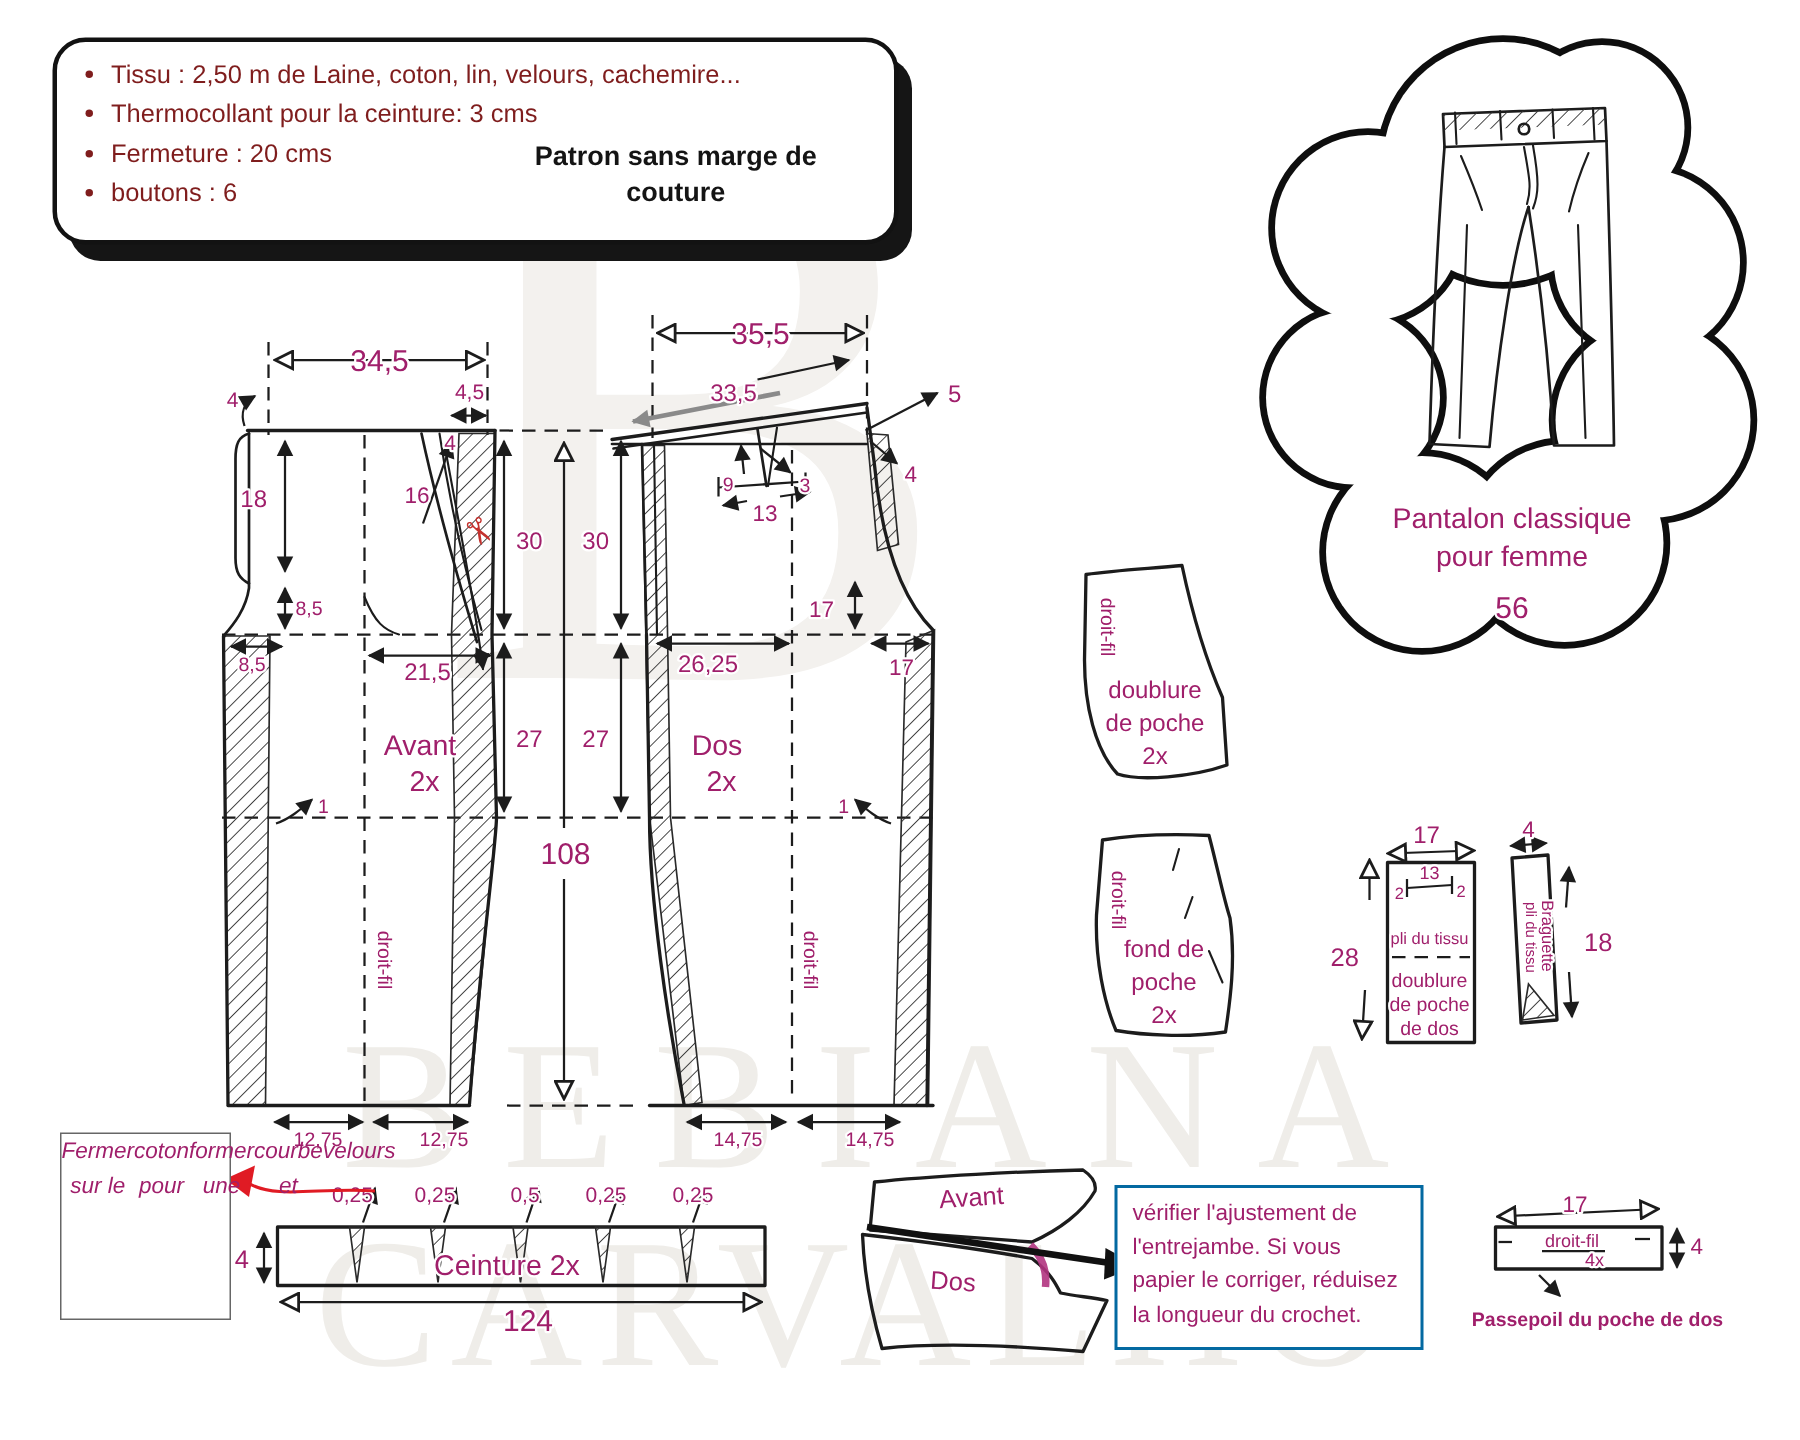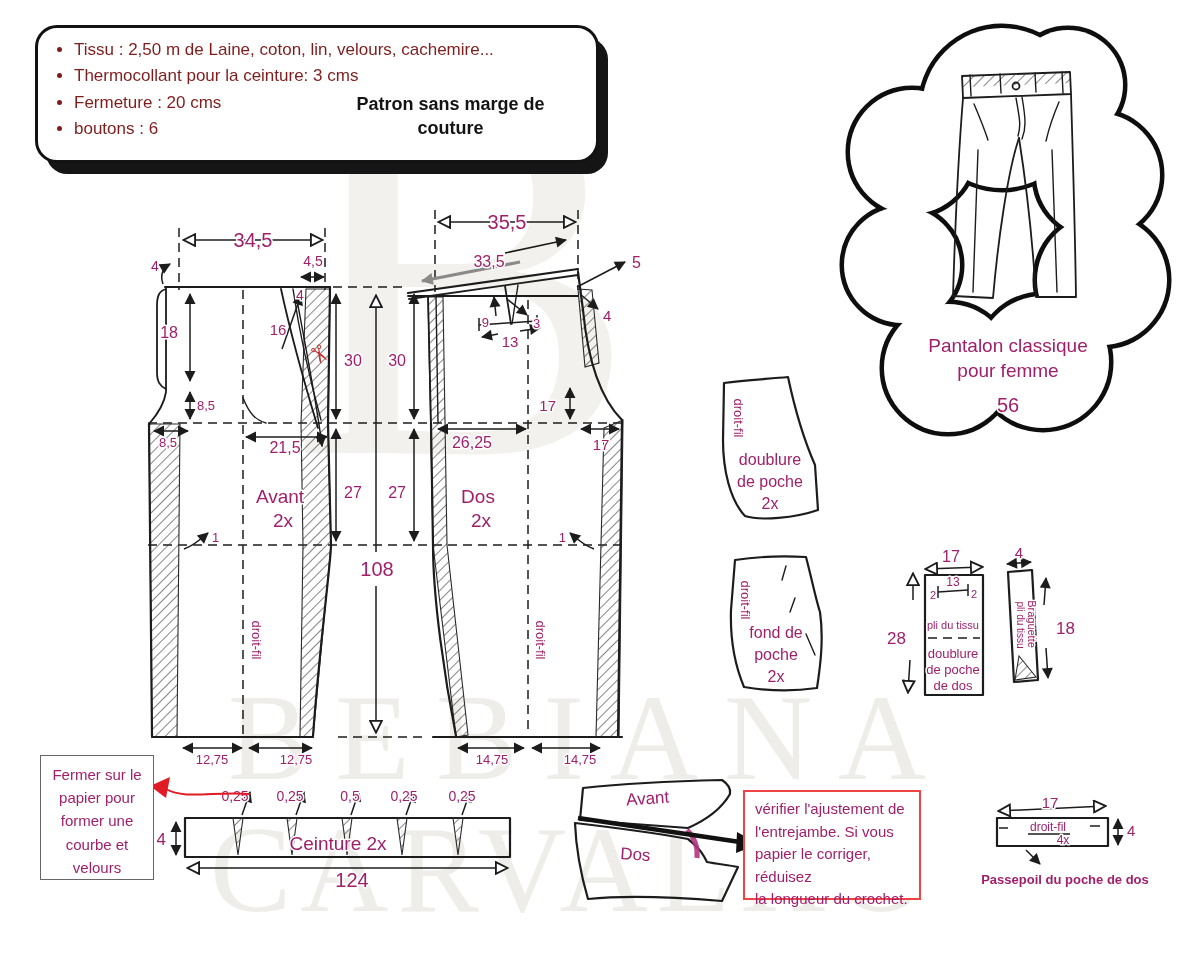--- a/index.html
+++ b/index.html
@@ -25,23 +25,23 @@
   .scis{font-size:24px;fill:#c4322e;stroke:none;}
   
   .box{position:absolute;z-index:2;background:#fff;}
   #infoBox{left:35px;top:25px;width:558px;height:132px;border:3px solid #121212;border-radius:22px;
            box-shadow:10px 12px 0 -1px #151515;}
   #infoBox ul{margin:9px 0 16px 10px;padding-left:26px;color:#7f1d1d;font-size:17px;line-height:1.55;}
   #infoBox li{margin:0;}
   #patronNote{position:absolute;left:305px;top:64px;width:215px;text-align:center;color:#141414;
               font-weight:bold;font-size:18px;line-height:1.35;}
   #adjustBox{left:40px;top:755px;width:112px;height:123px;border:1.5px solid #666;color:#a01f6b;
-             font-size:15px;line-height:1.55;text-align:center;display:flex;flex-direction:column;
-             justify-content:flex-end;}
-  #noteBox{left:743px;top:790px;width:178px;height:110px;border:2px solid #ef4444;color:#a01f6b;
+             font-size:15px;line-height:1.55;text-align:center;display:flex;flex-direction:row;
+             justify-content:flex-start;font-style:italic;}
+  #noteBox{left:743px;top:790px;width:206px;height:110px;border:2px solid #0369a1;color:#a01f6b;
            font-size:15px;line-height:1.5;padding:6px 10px;box-sizing:border-box;}
 </style>
 </head>
 <body>
 
 <div id="stage">
 
   <div class="wm wm-mono">B</div>
   <div class="wm wm1">BEBIANA</div>
   <div class="wm wm2">CARVALHO</div>
@@ -341,21 +341,21 @@
       <li>Tissu : 2,50 m de Laine, coton, lin, velours, cachemire...</li>
       <li>Thermocollant pour la ceinture: 3 cms</li>
       <li>Fermeture : 20 cms</li>
       <li>boutons : 6</li>
     </ul>
     <div id="patronNote">Patron sans marge de couture</div>
   </div>
 
   <div id="adjustBox" class="box">
     <div>Fermer sur le</div>
-    <div>papier pour</div>
+    <div>coton pour</div>
     <div>former une</div>
     <div>courbe et</div>
     <div>velours</div>
   </div>
 
   <div id="noteBox" class="box">
     <div>vérifier l'ajustement de</div>
     <div>l'entrejambe. Si vous</div>
     <div>papier le corriger, réduisez</div>
     <div>la longueur du crochet.</div>

